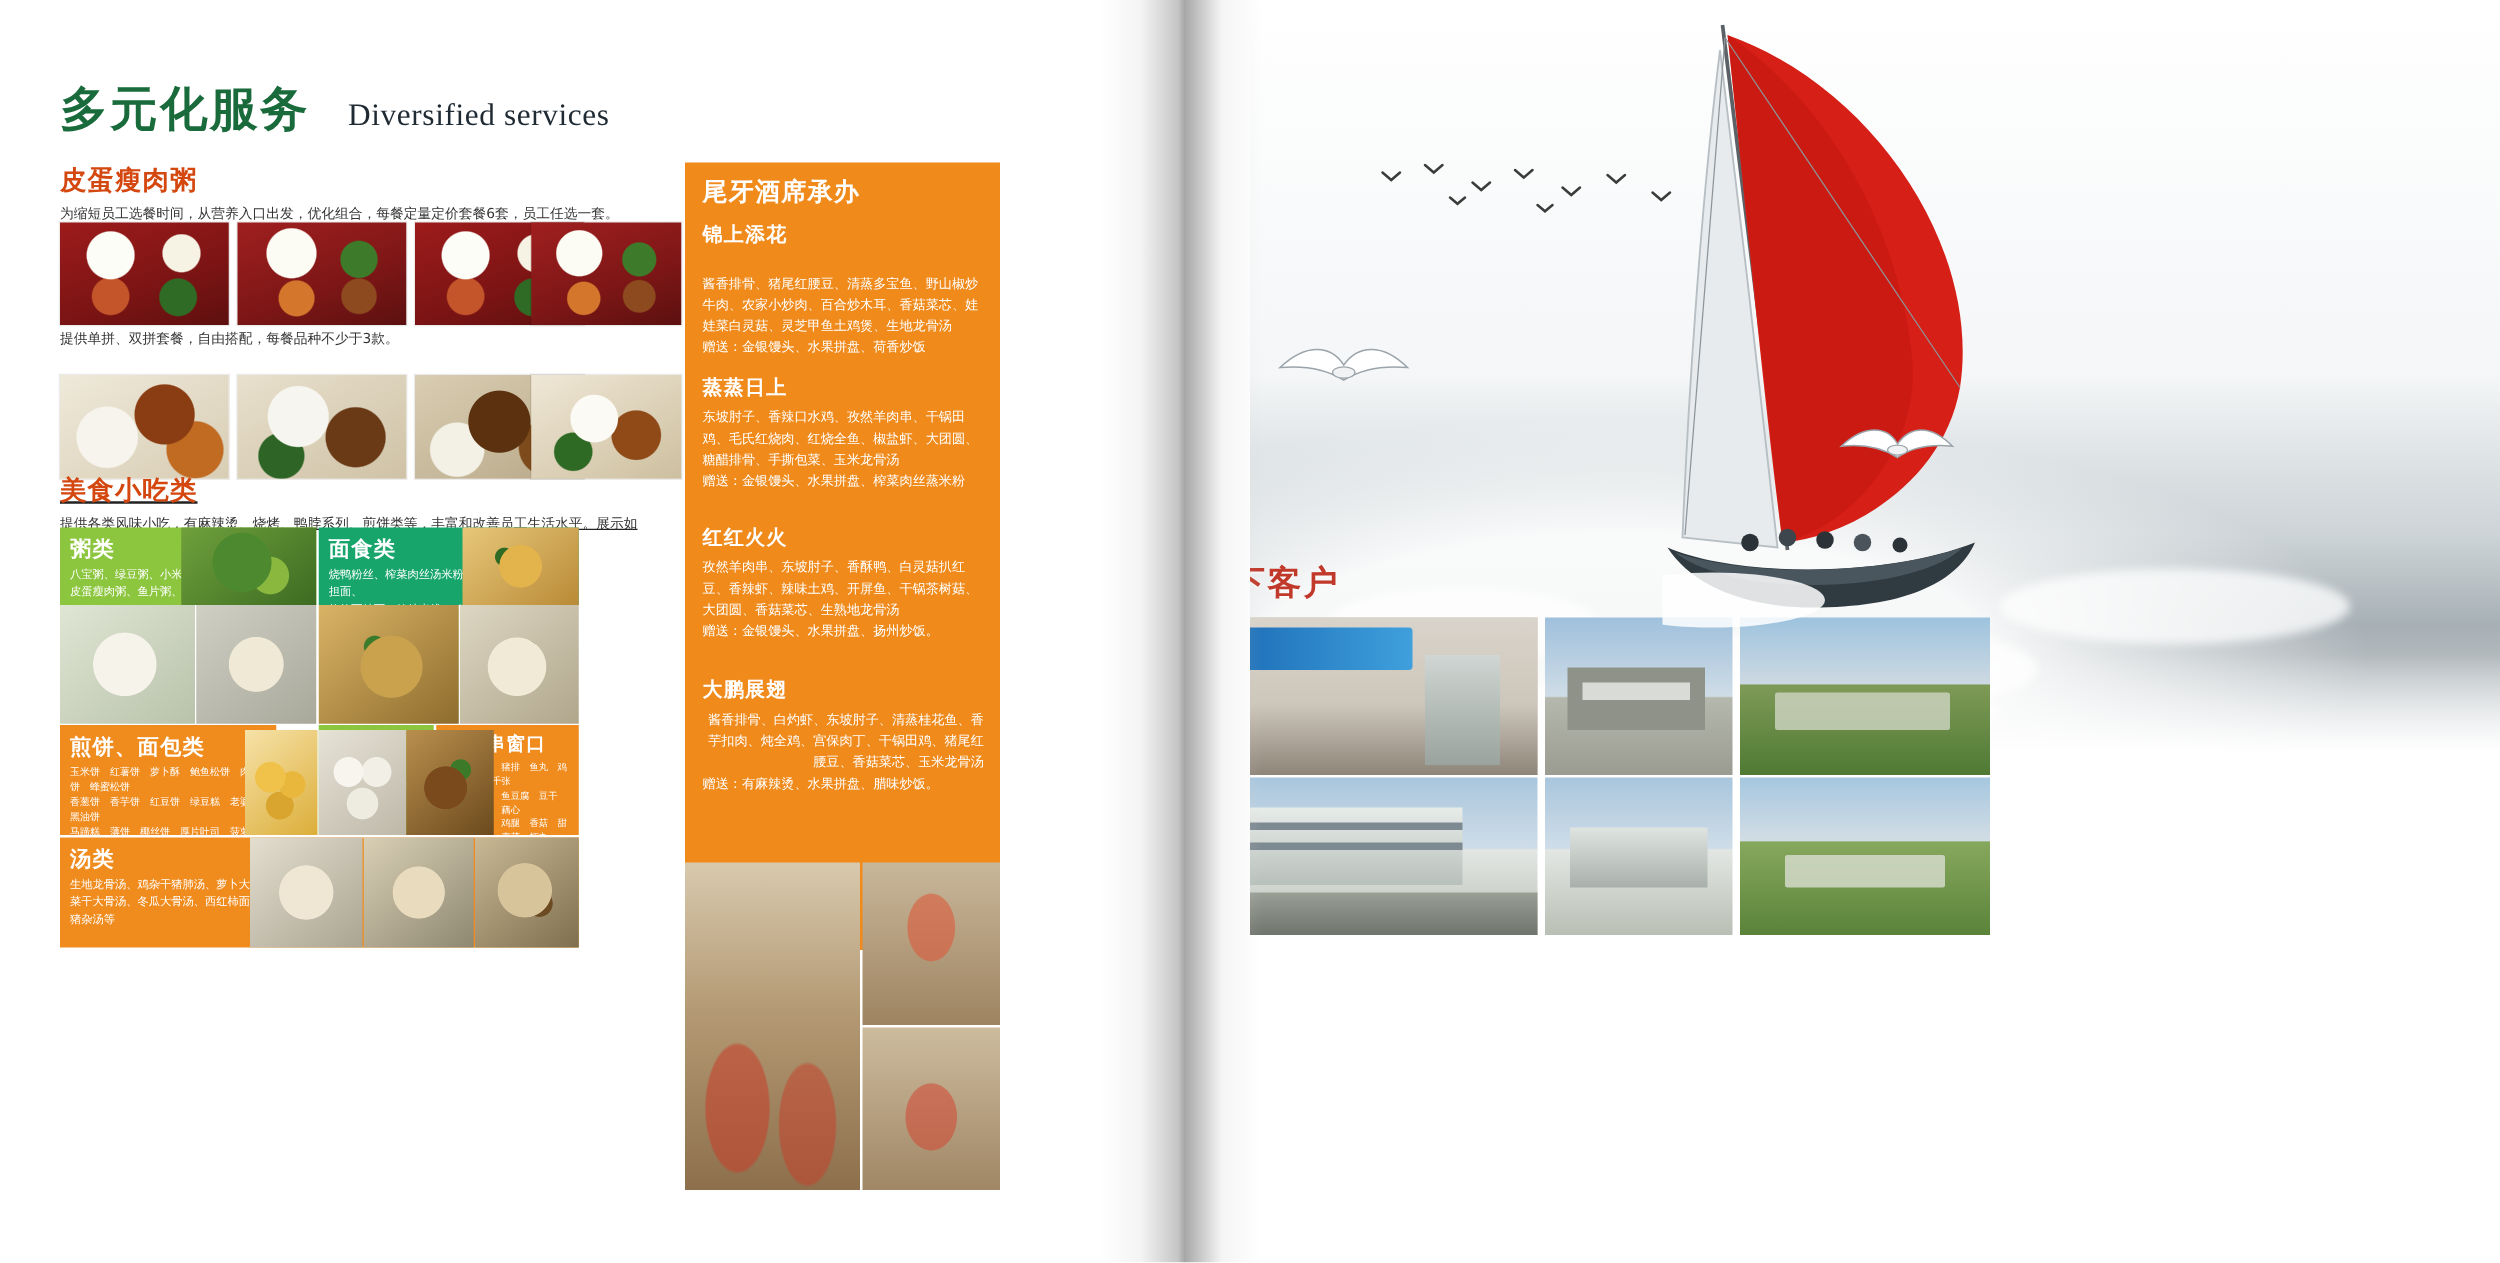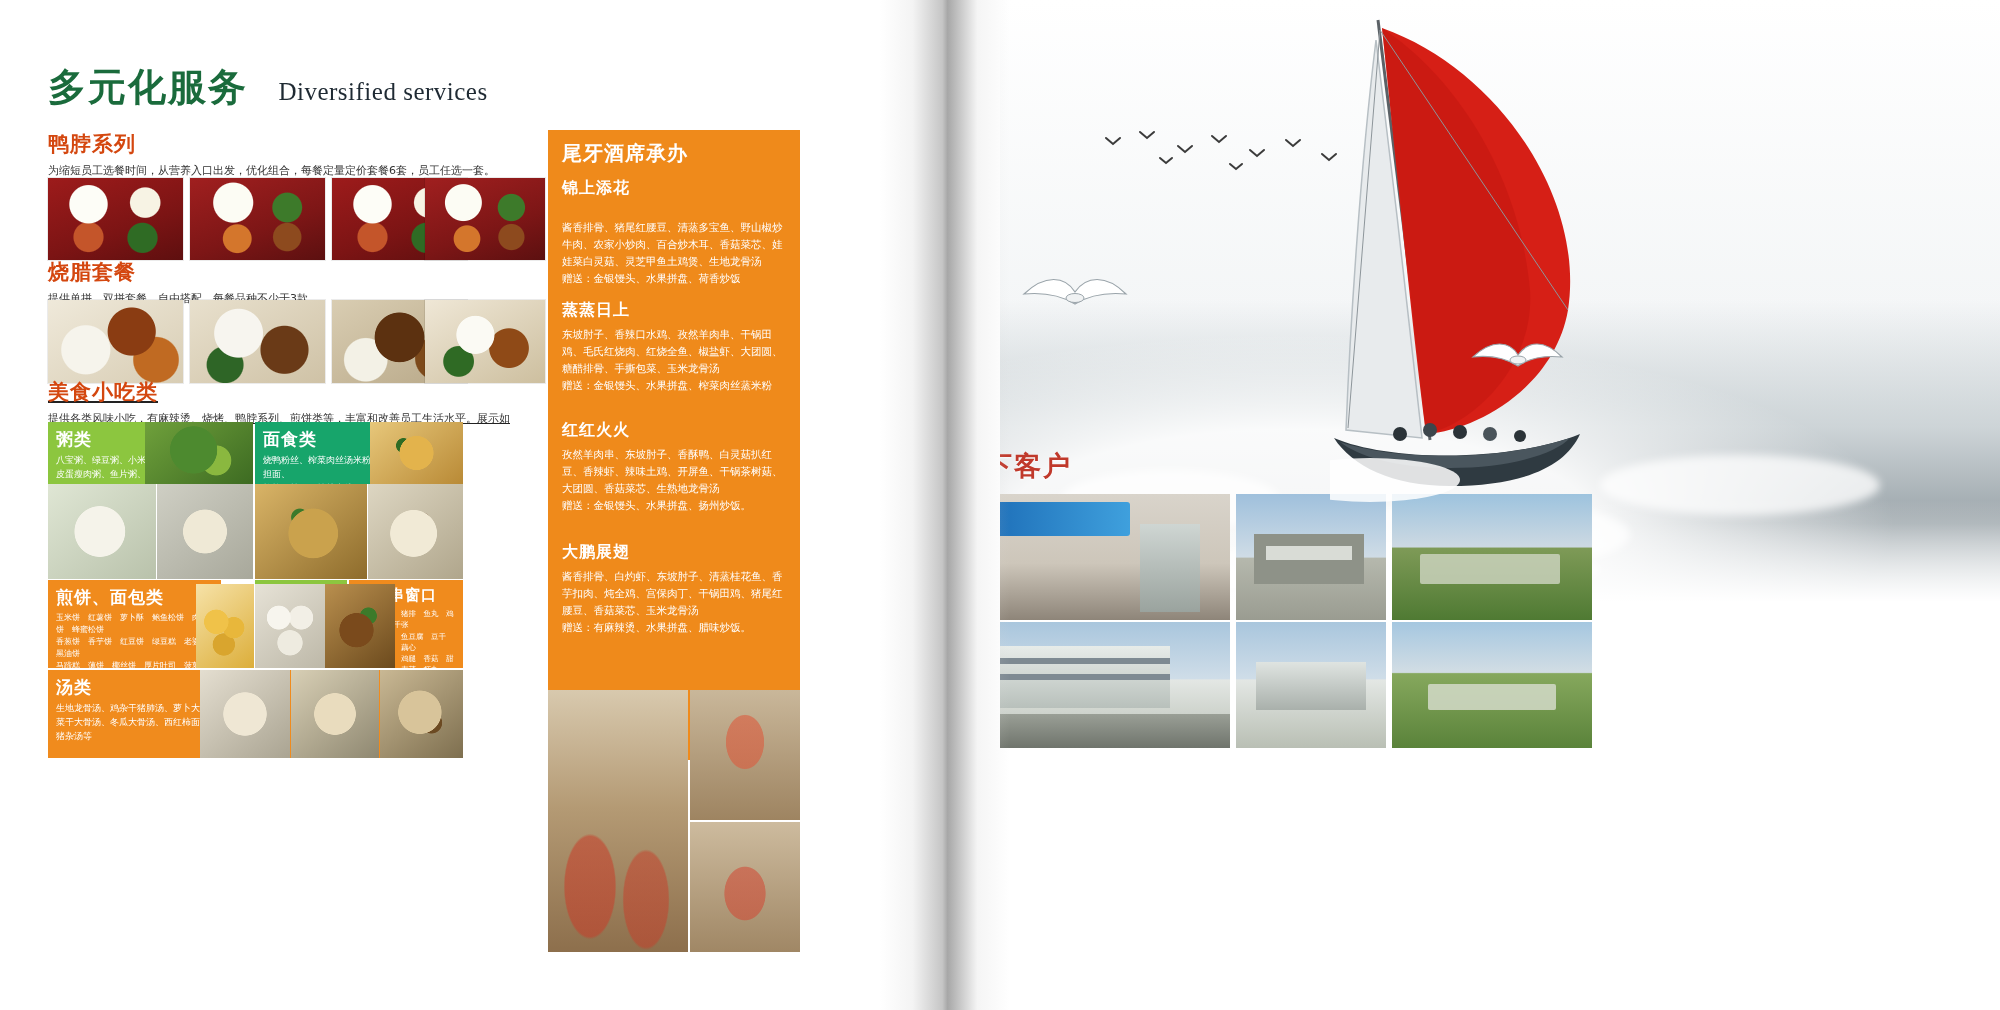--- a/index.html
+++ b/index.html
@@ -359,30 +359,29 @@
 <div class="page">
 
   <div class="left-page">
 
     <div class="title-block">
       <span class="title-cn">多元化服务</span>
       <span class="title-en">Diversified services</span>
     </div>
 
     <div style="position:absolute;left:48px;top:130px;width:470px;">
-      <div class="sec-head">鸭脖系列</div>
+      <div class="sec-head">皮蛋瘦肉粥</div>
       <div class="sec-desc">为缩短员工选餐时间，从营养入口出发，优化组合，每餐定量定价套餐6套，员工任选一套。</div>
     </div>
     <div class="photo ph-frame bento" style="left:48px;  top:178px; width:135px; height:82px;"></div>
     <div class="photo ph-frame bento2" style="left:190px; top:178px; width:135px; height:82px;"></div>
     <div class="photo ph-frame bento" style="left:332px; top:178px; width:135px; height:82px;"></div>
     <div class="photo ph-frame bento2" style="left:425px; top:178px; width:120px; height:82px;"></div>
 
     <div style="position:absolute;left:48px;top:258px;width:470px;">
-      <div class="sec-head">烧腊套餐</div>
       <div class="sec-desc">提供单拼、双拼套餐，自由搭配，每餐品种不少于3款。</div>
     </div>
     <div class="photo ph-frame roast1" style="left:48px;  top:300px; width:135px; height:83px;"></div>
     <div class="photo ph-frame roast2" style="left:190px; top:300px; width:135px; height:83px;"></div>
     <div class="photo ph-frame roast3" style="left:332px; top:300px; width:135px; height:83px;"></div>
     <div class="photo ph-frame roast4" style="left:425px; top:300px; width:120px; height:83px;"></div>
 
     <div style="position:absolute;left:48px;top:378px;width:480px;text-decoration:underline;">
       <div class="sec-head">美食小吃类</div>
       <div class="sec-desc">提供各类风味小吃，有麻辣烫、烧烤、鸭脖系列、煎饼类等，丰富和改善员工生活水平。展示如下：</div>
@@ -462,21 +461,21 @@
       </div>
 
       <div style="position:absolute; left:14px; top:290px; width:225px;">
         <div class="op-sub">红红火火</div>
         <div class="op-body" style="margin-top:5px;">孜然羊肉串、东坡肘子、香酥鸭、白灵菇扒红豆、香辣虾、辣味土鸡、开屏鱼、干锅茶树菇、大团圆、香菇菜芯、生熟地龙骨汤</div>
         <div class="op-body">赠送：金银馒头、水果拼盘、扬州炒饭。</div>
       </div>
 
       <div style="position:absolute; left:14px; top:412px; width:225px;">
         <div class="op-sub">大鹏展翅</div>
-        <div class="op-body" style="margin-top:5px;">酱香排骨、白灼虾、东坡肘子、清蒸桂花鱼、香芋扣肉、炖全鸡、宫保肉丁、干锅田鸡、猪尾红腰豆、香菇菜芯、玉米龙骨汤</div>
+        <div class="op-body" style="margin-top:5px;text-align:right;">酱香排骨、白灼虾、东坡肘子、清蒸桂花鱼、香芋扣肉、炖全鸡、宫保肉丁、干锅田鸡、猪尾红腰豆、香菇菜芯、玉米龙骨汤</div>
         <div class="op-body">赠送：有麻辣烫、水果拼盘、腊味炒饭。</div>
       </div>
     </div>
 
     <div class="photo banquet" style="left:548px; top:690px; width:140px; height:262px;"></div>
     <div class="photo banquet2" style="left:690px; top:690px; width:110px; height:130px;"></div>
     <div class="photo banquet3" style="left:690px; top:822px; width:110px; height:130px;"></div>
 
   </div>
 

